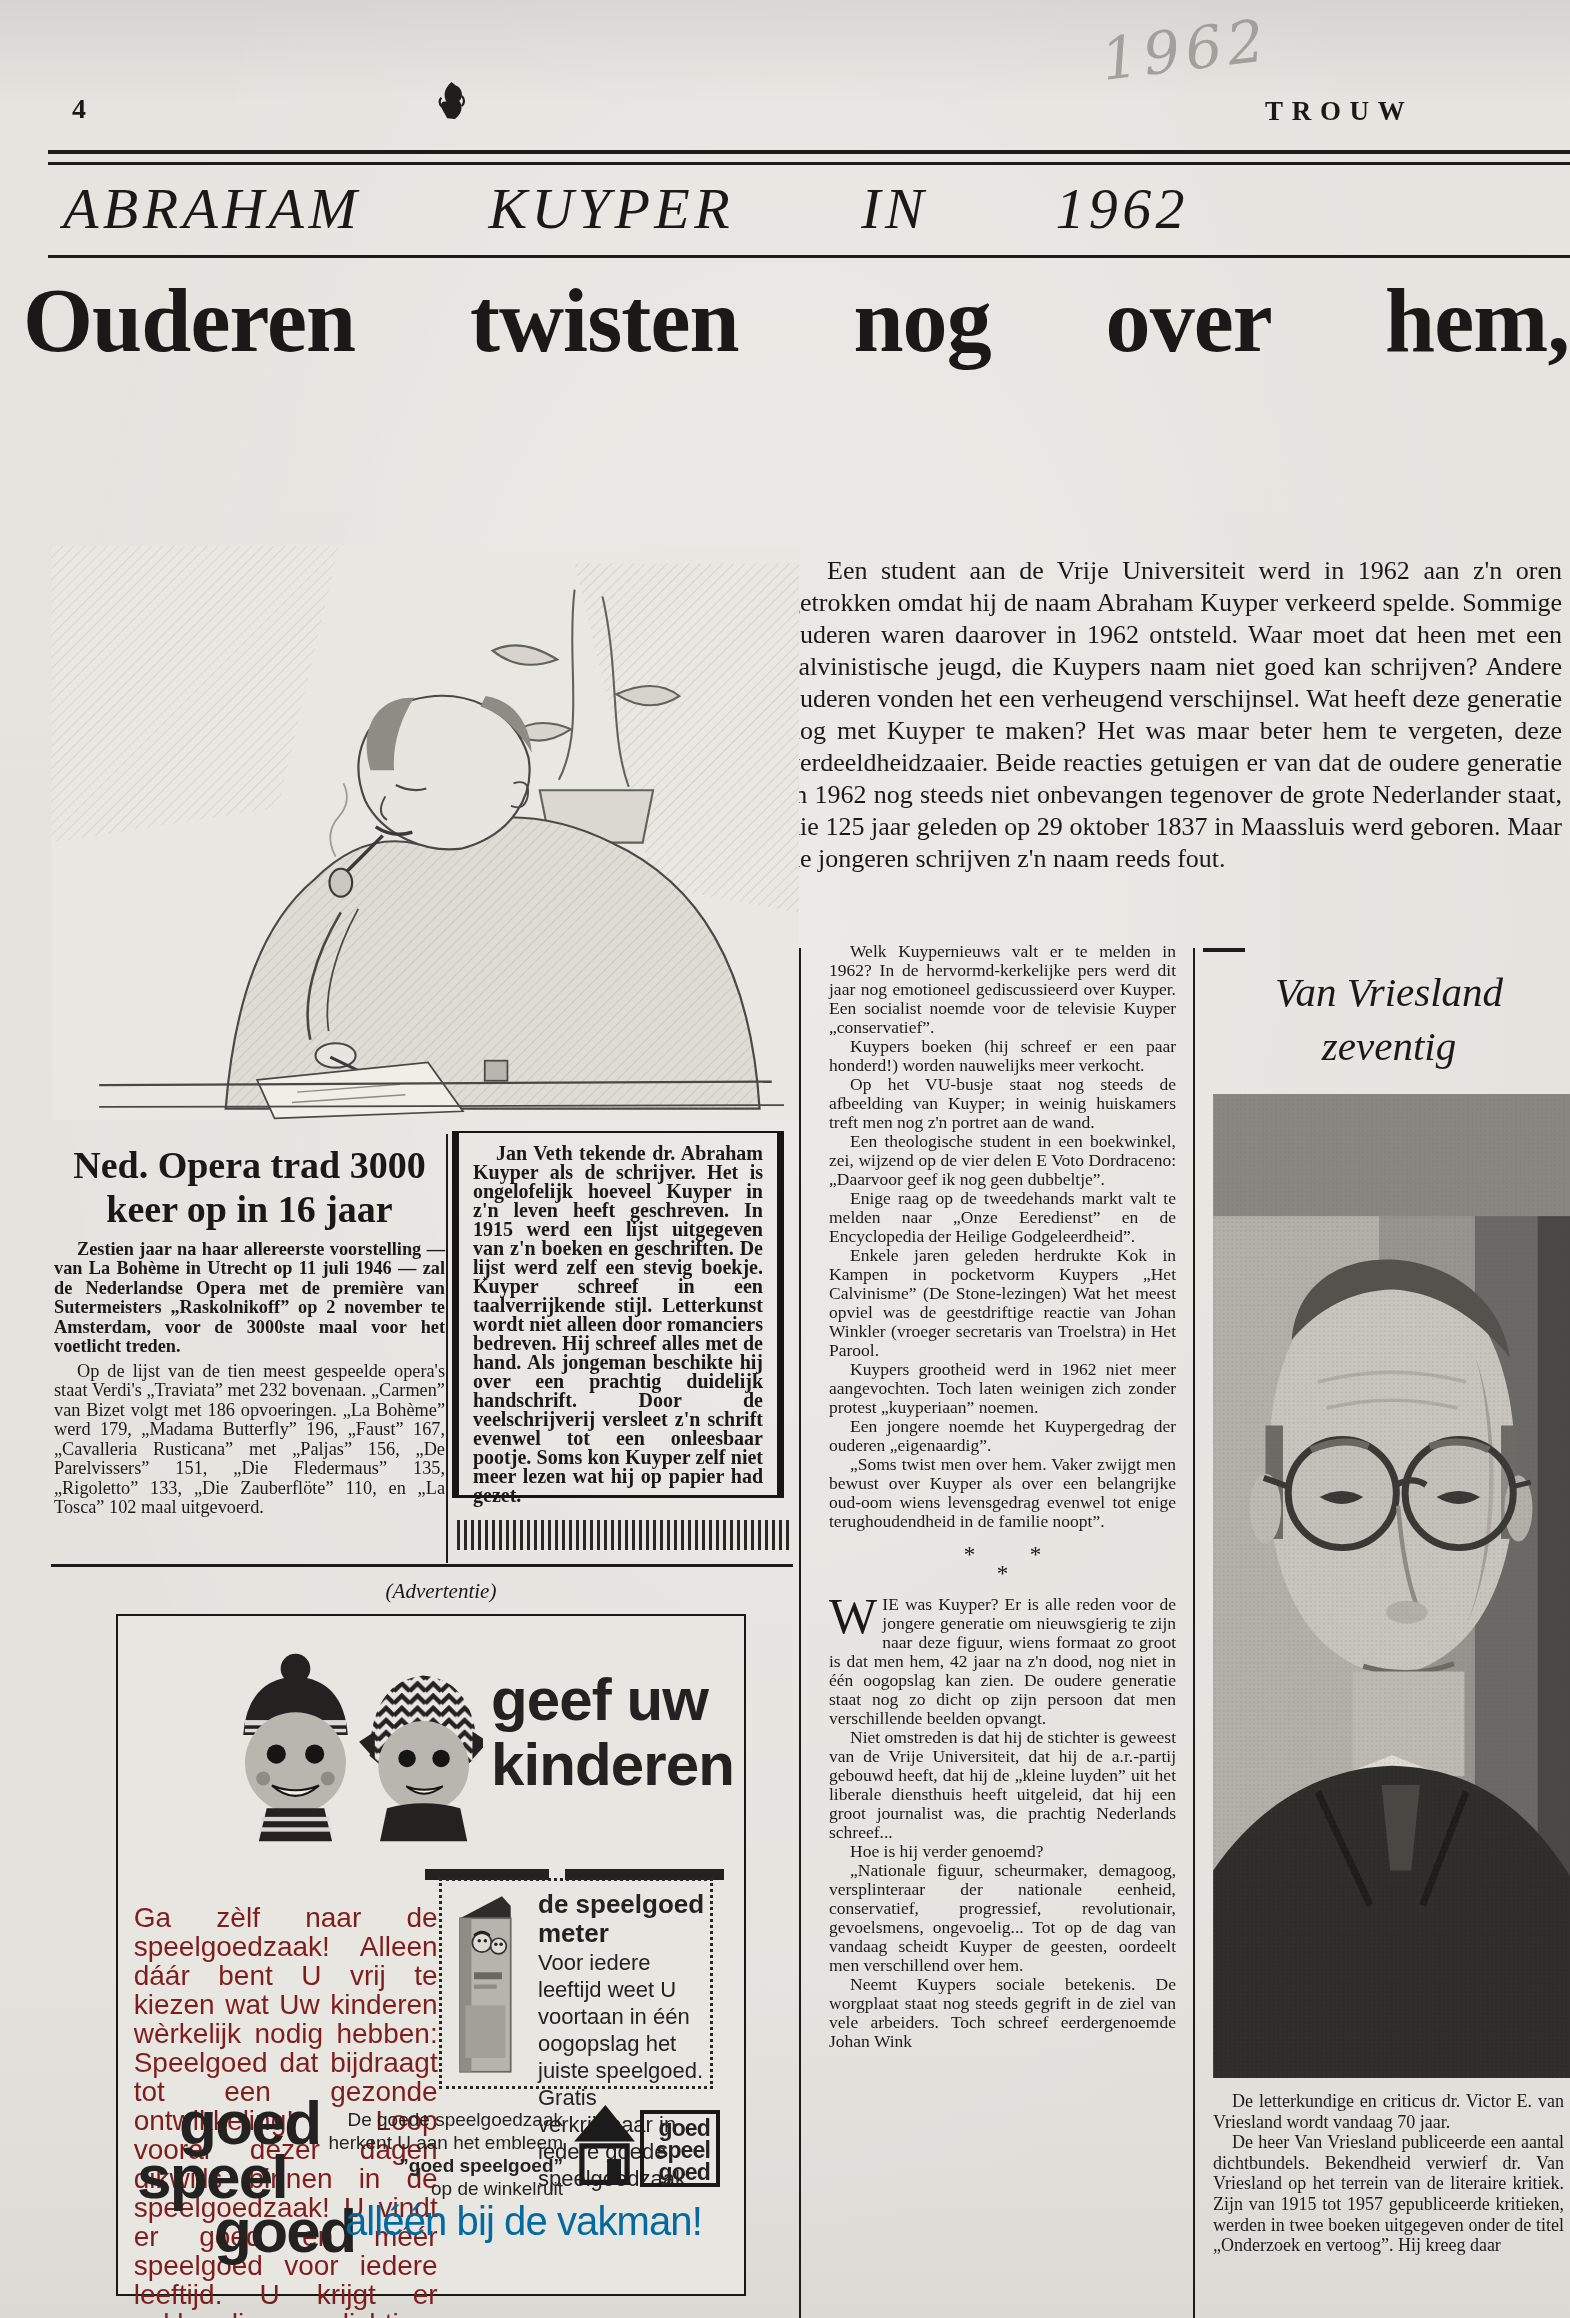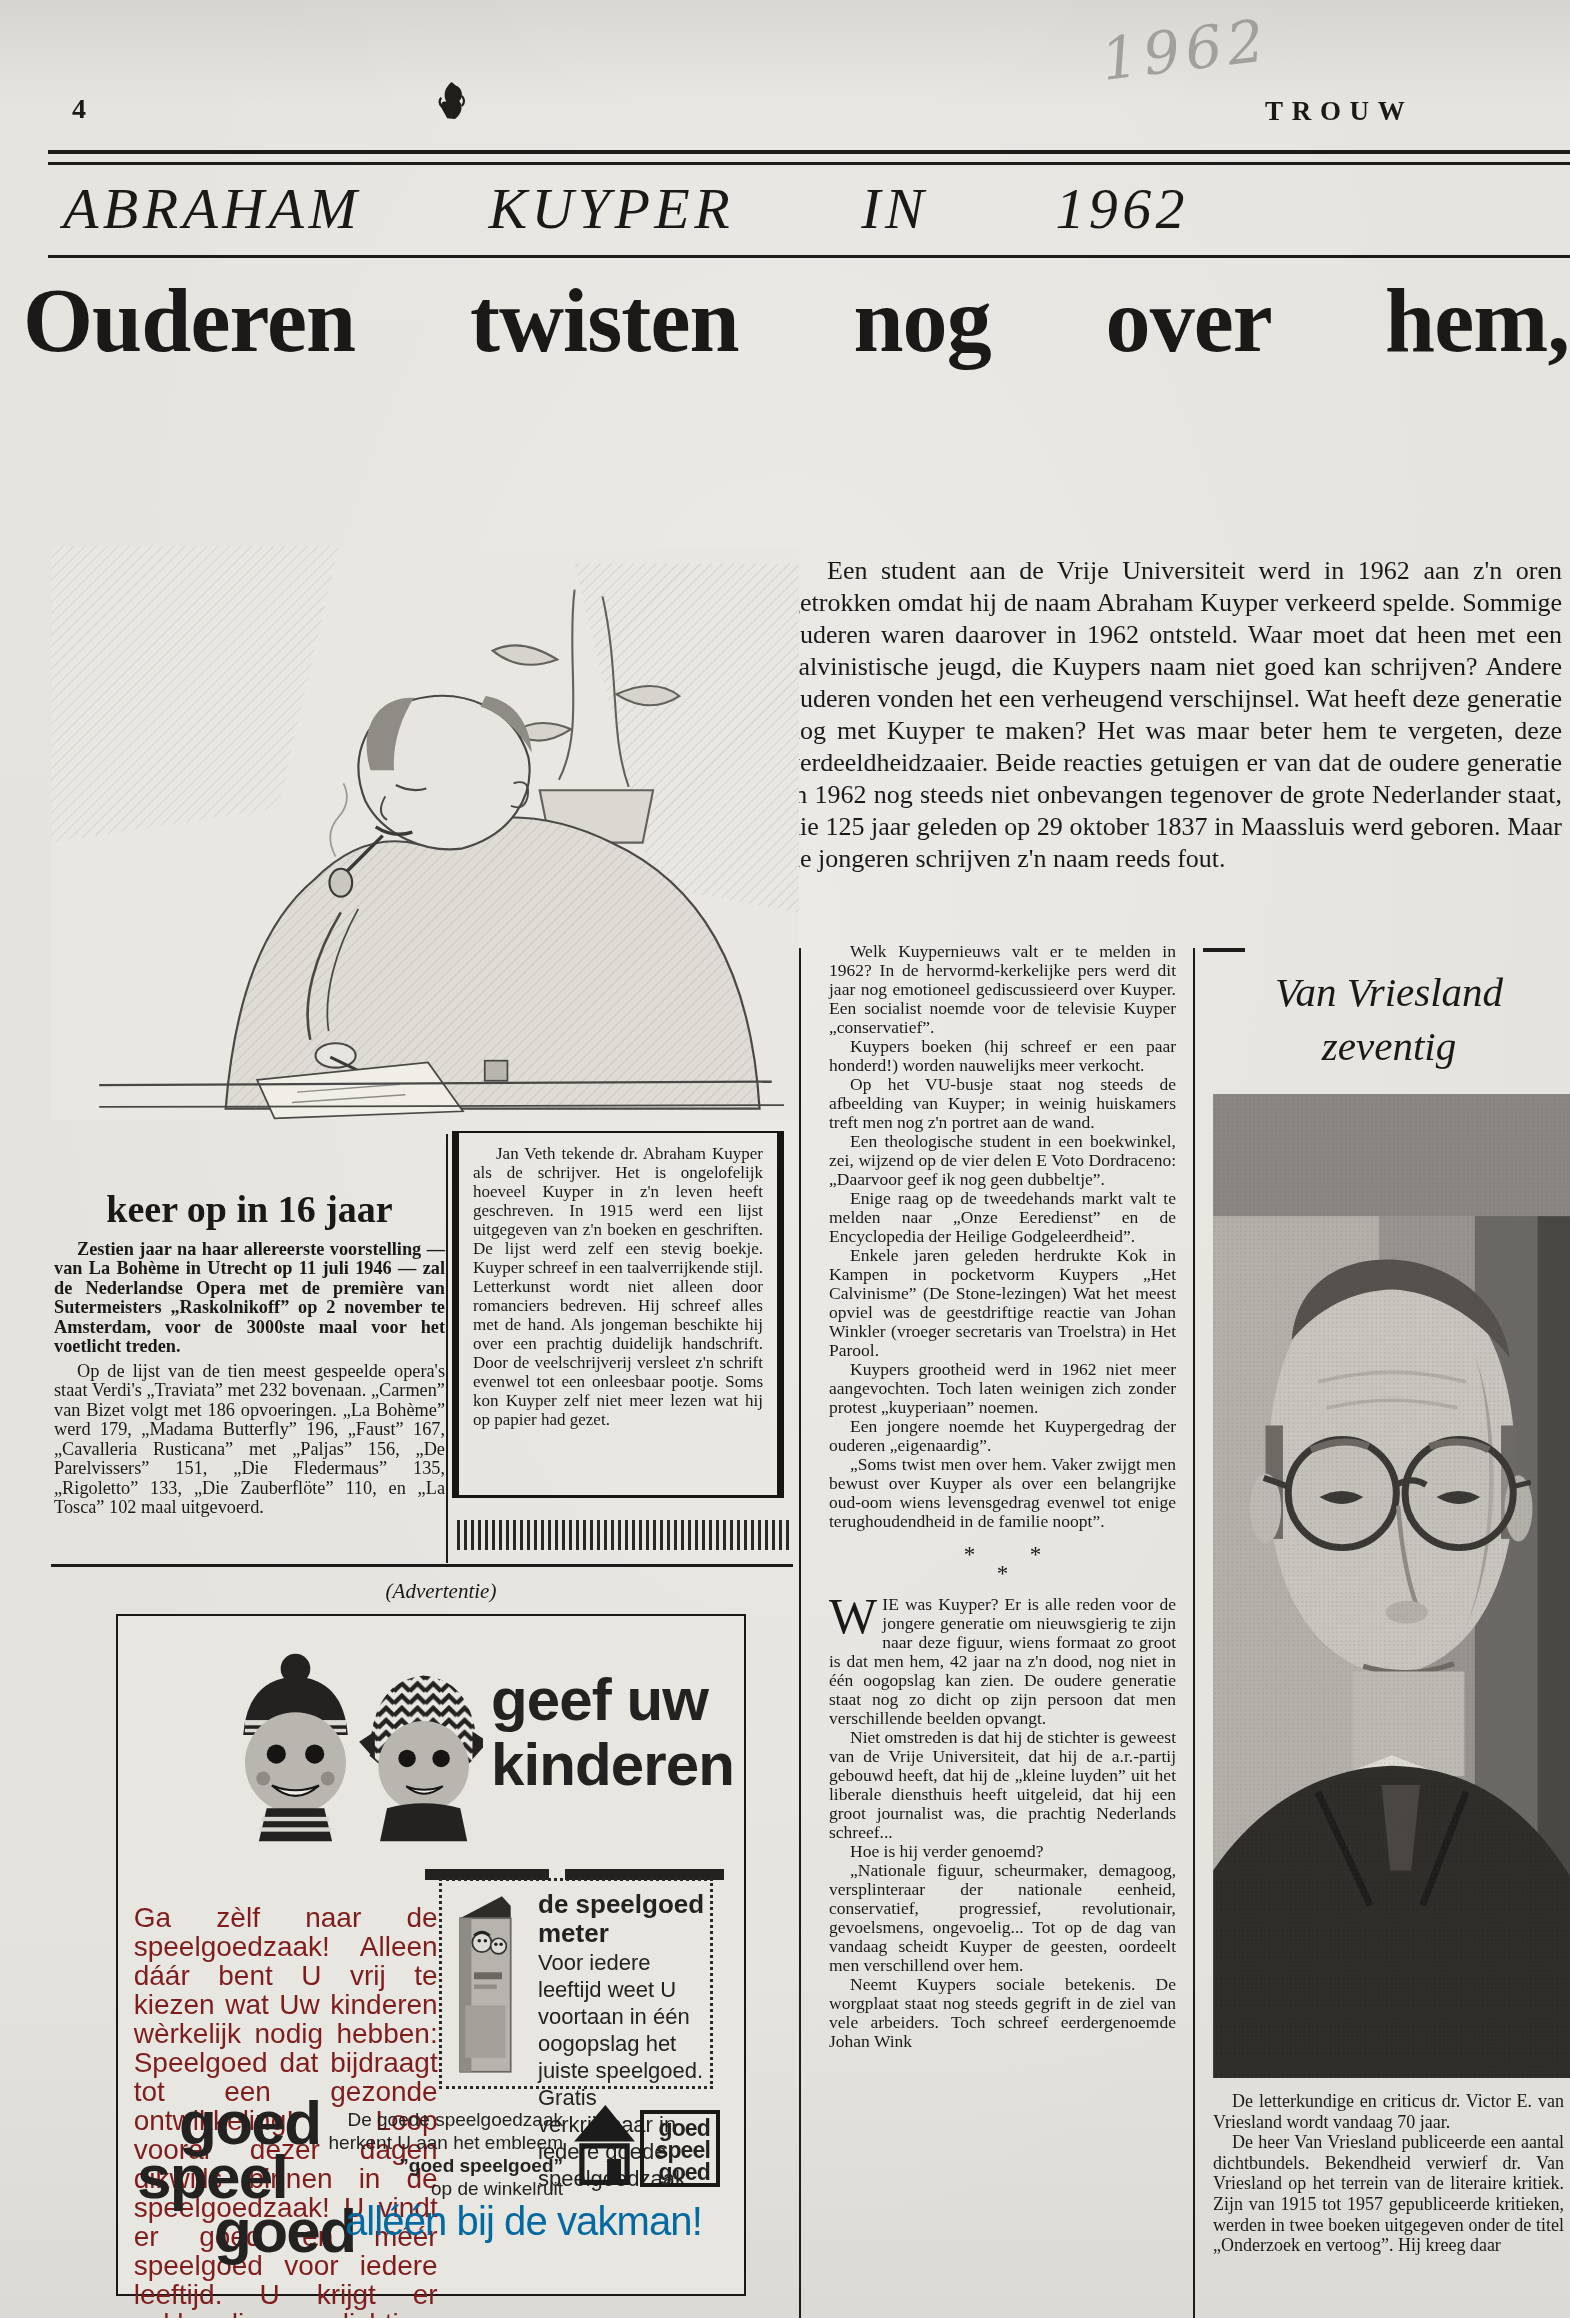--- a/index.html
+++ b/index.html
@@ -60,21 +60,21 @@
   .vrule-right{left:1193px;top:948px;width:1.7px;height:1371px;}
   .dash-right{left:1203px;top:948px;width:42px;height:3.5px;}
   .hrule-left{left:51px;top:1564px;width:742px;height:2.6px;}
   
   .veth{
     position:absolute;left:452px;top:1131px;width:332px;height:367px;
     border-top:2.6px solid #171512;border-bottom:3.5px solid #171512;
     border-left:7.9px solid #171512;border-right:7.9px solid #171512;
     box-sizing:border-box;padding:11.3px 14px;
   }
-  .veth p{margin:0;font-size:17px;line-height:19px;font-weight:normal;text-align:justify;text-indent:23px;}
+  .veth p{margin:0;font-size:20px;line-height:19px;font-weight:bold;text-align:justify;text-indent:23px;}
   .barcode{
     position:absolute;left:457px;top:1520px;width:333px;height:30px;
     background:repeating-linear-gradient(90deg,#2a2825 0 2.6px,rgba(0,0,0,0) 2.6px 7px);
   }
   .advert-label{position:absolute;left:262px;top:1579px;width:358px;text-align:center;font-style:italic;font-size:21px;}
   
   .ad{
     position:absolute;left:116px;top:1614px;width:630px;height:682px;
     border:2.6px solid #1a1815;box-sizing:border-box;background:#e8e6e1;
     font-family:"Liberation Sans","DejaVu Sans",sans-serif;
@@ -194,21 +194,21 @@
         <polygon points="236,612 432,592 472,648 256,656" fill="#f0eee7" stroke="#4a4846" stroke-width="2"></polygon>
         <path d="M282 626 l118 -9 M276 638 l130 -9" stroke="#8e8c86" stroke-width="1.6"></path>
         <rect x="497" y="590" width="26" height="23" fill="#b7b5ae" stroke="#4a4846" stroke-width="2"></rect>
       </g>
       <line x1="55" y1="618" x2="826" y2="614" stroke="#4a4846" stroke-width="2.6"></line>
       <line x1="55" y1="643" x2="840" y2="641" stroke="#4a4846" stroke-width="2"></line>
     </svg>
   </div>
 
   <div class="opera">
-    <h2><br>
+    <h2><span>Ned. Opera trad 3000</span><br>
     <span>keer op in 16 jaar</span></h2>
     <p class="p1">Zestien jaar na haar allereerste voorstelling — van La Bohème in Utrecht op 11 juli 1946 — zal de Nederlandse Opera met de première van Sutermeisters „Raskolnikoff” op 2 november te Amsterdam, voor de 3000ste maal voor het voetlicht treden.</p>
     <p>Op de lijst van de tien meest gespeelde opera's staat Verdi's „Traviata” met 232 bovenaan. „Carmen” van Bizet volgt met 186 opvoeringen. „La Bohème” werd 179, „Madama Butterfly” 196, „Faust” 167, „Cavalleria Rusticana” met „Paljas” 156, „De Parelvissers” 151, „Die Fledermaus” 135, „Rigoletto” 133, „Die Zauberflöte” 110, en „La Tosca” 102 maal uitgevoerd.</p>
   </div>
 
   <div class="rule vrule-left"></div>
   <div class="rule vrule-mid"></div>
   <div class="rule vrule-right"></div>
   <div class="rule dash-right"></div>
   <div class="rule hrule-left"></div>

